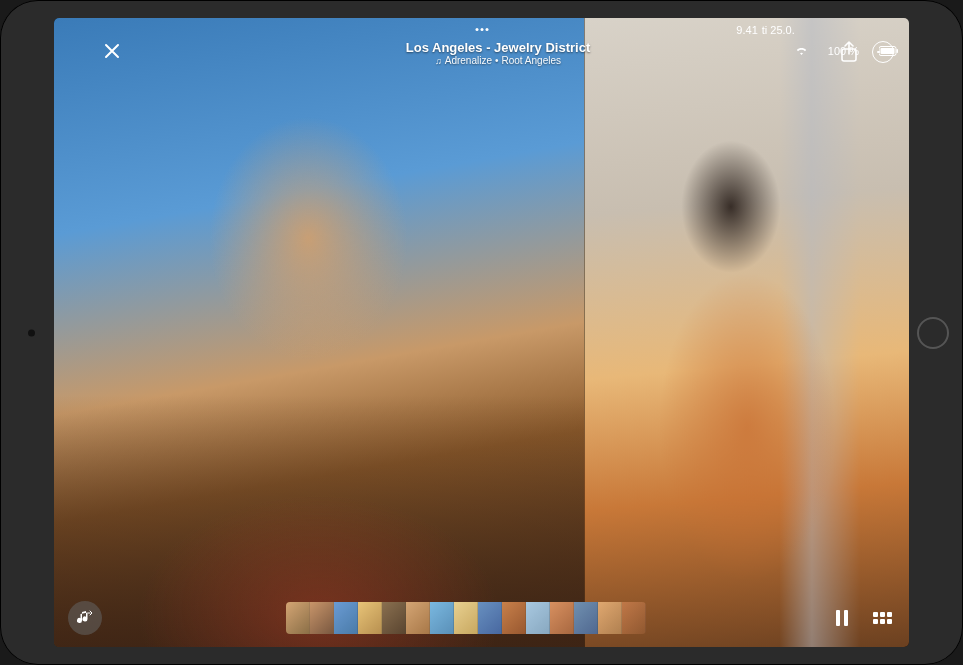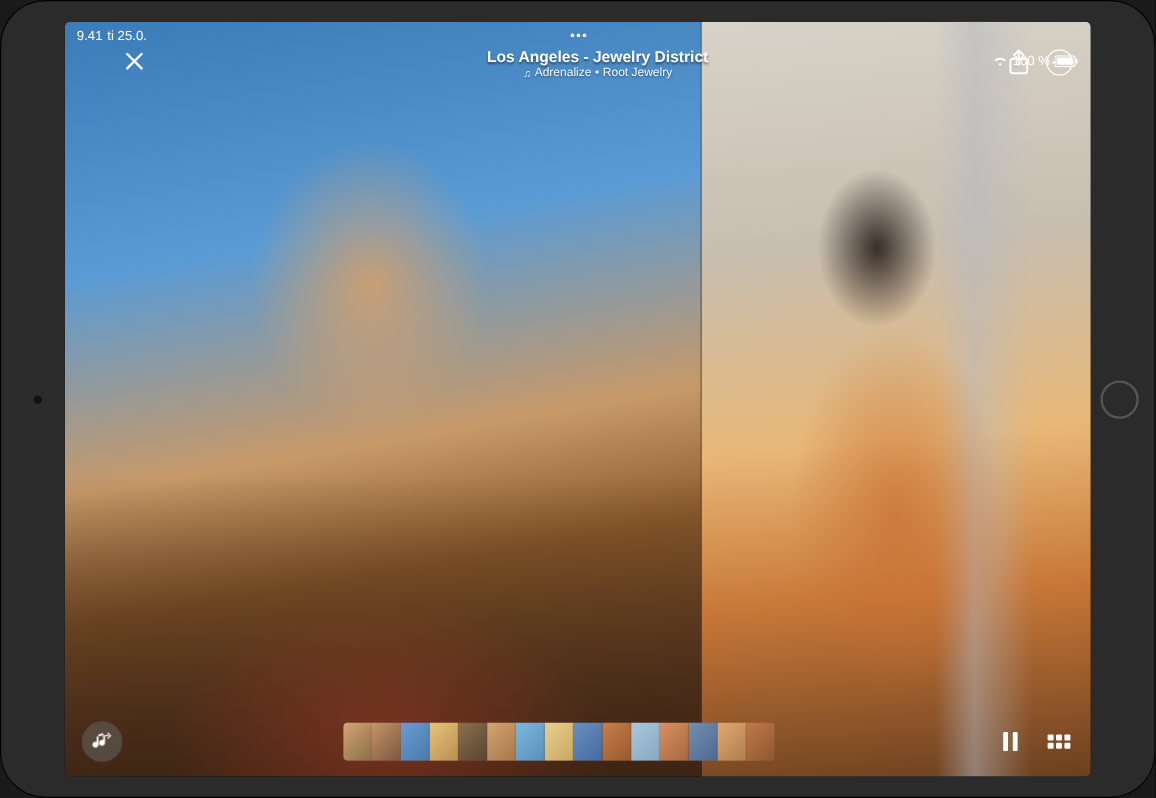--- a/index.html
+++ b/index.html
@@ -97,21 +97,21 @@
         linear-gradient(90deg, transparent 60%, rgba(180, 185, 195, 0.5) 70%, transparent 85%);
     }
     
     .status-bar {
       position: absolute;
       top: 0;
       left: 0;
       right: 0;
       height: 20px;
       display: flex;
-      justify-content: space-between;
+      justify-content: flex-end;
       align-items: center;
       padding: 3px 10px 0 10px;
       color: #fff;
       font-size: 11px;
       z-index: 100;
     }
     
     .status-left {
       display: flex;
       gap: 4px;
@@ -129,21 +129,21 @@
     .status-center .dot {
       width: 3px;
       height: 3px;
       background: #fff;
       border-radius: 50%;
     }
     
     .status-right {
       display: flex;
       align-items: center;
-      gap: 4px;
+      gap: 20px;
       margin-top: 43px;
     }
     
     .wifi-icon svg, .battery-icon svg {
       display: block;
     }
     
     .top-controls {
       position: absolute;
       top: 22px;
@@ -360,21 +360,21 @@
             <path d="M2 2L14 14M14 2L2 14" stroke="#fff" stroke-width="2" stroke-linecap="round"></path>
           </svg>
       </div>
 
       <div class="title-block">
         <div class="memory-title">Los Angeles - Jewelry District</div>
         <div class="memory-subtitle">
           <span class="music-note">♫</span>
           <span>Adrenalize</span>
           <span>•</span>
-          <span>Root Jewelry</span>
+          <span>Root Angeles</span>
         </div>
       </div>
 
       <div class="right-controls">
         <div class="icon-btn">
           <svg width="18" height="22" viewBox="0 0 18 22">
             <path d="M9 1L9 13M9 1L5 5M9 1L13 5" stroke="#fff" stroke-width="1.6" stroke-linecap="round" stroke-linejoin="round" fill="none"></path>
             <rect x="2" y="8" width="14" height="12" rx="2" stroke="#fff" stroke-width="1.6" fill="none"></rect>
           </svg>
         </div>

